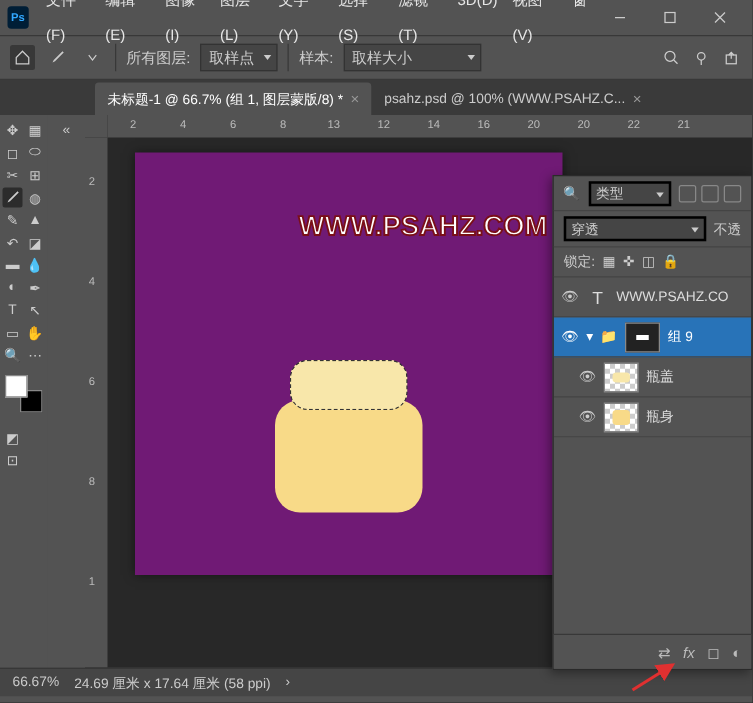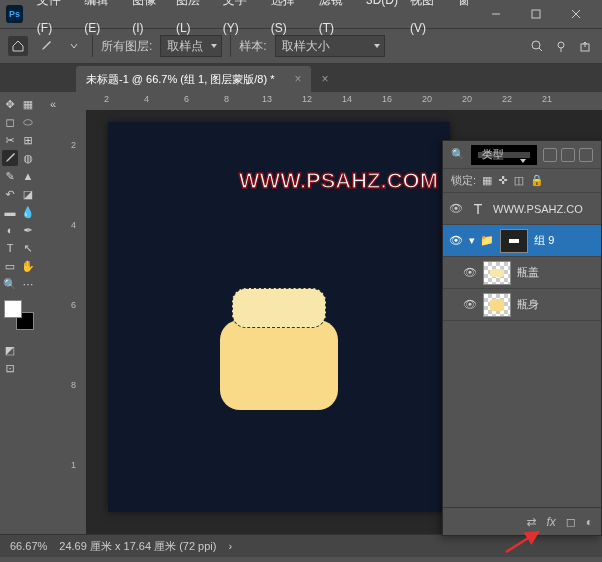--- a/index.html
+++ b/index.html
@@ -13,46 +13,46 @@
 .optbar{height:36px;background:#535353;border-top:1px solid #383838;border-bottom:1px solid #383838;display:flex;align-items:center;padding:0 8px;gap:8px}
 .opt-icon{width:20px;height:20px;display:flex;align-items:center;justify-content:center;border-radius:2px}
 .opt-home{background:#383838}
 .divider{width:1px;height:22px;background:#383838}
 .opt-label{color:#ccc;font-size:12px}
 .opt-select{background:#454545;border:1px solid #333;padding:2px 18px 2px 6px;color:#ccc;font-size:12px;position:relative;height:22px;display:flex;align-items:center}
 .opt-select::after{content:"";position:absolute;right:4px;top:8px;border-left:3px solid transparent;border-right:3px solid transparent;border-top:4px solid #ccc}
 .opt-rt{margin-left:auto;display:flex;gap:6px;align-items:center}
 .ic{width:18px;height:18px;display:flex;align-items:center;justify-content:center}
 .tabstrip{height:28px;background:#3a3a3a;display:flex;align-items:flex-end;padding-left:76px}
-.tab{height:26px;padding:0 10px;display:flex;align-items:center;gap:20px;font-size:11px;color:#ccc;border-top-left-radius:3px;border-top-right-radius:3px}
+.tab{height:26px;padding:0 10px;display:flex;align-items:center;gap:6px;font-size:11px;color:#ccc;border-top-left-radius:3px;border-top-right-radius:3px}
 .tab.active{background:#535353;color:#fff}
 .tab .x{color:#999;font-size:12px}
 .workzone{position:relative;display:flex;height:442px}
 .toolbox{width:38px;background:#535353;padding:4px 2px;display:flex;flex-direction:column;gap:2px}
 .tool-row{display:flex;gap:2px}
 .tool{width:16px;height:16px;display:flex;align-items:center;justify-content:center;color:#ccc;position:relative;font-size:11px}
 .tool.active{background:#2c2c2c;border-radius:2px}
 .toolbox2{width:30px;background:#535353;display:flex;flex-direction:column;align-items:center;padding-top:4px;gap:4px}
 .canvas-area{flex:1;background:#282828;position:relative;overflow:hidden}
 .ruler-h{position:absolute;top:0;left:18px;right:0;height:18px;background:#535353;display:flex;color:#bbb;font-size:9px;overflow:hidden}
 .ruler-h span{position:absolute;top:2px}
 .ruler-v{position:absolute;top:18px;left:0;width:18px;bottom:0;background:#535353;color:#bbb;font-size:9px}
 .ruler-v span{position:absolute;left:3px;writing-mode:horizontal-tb}
 .corner{position:absolute;top:0;left:0;width:18px;height:18px;background:#535353}
-.canvas{position:absolute;top:30px;left:40px;width:342px;height:390px;background:#0f172a;box-shadow:0 0 8px rgba(0,0,0,.5)}
+.canvas{position:absolute;top:30px;left:40px;width:342px;height:338px;background:#701a75;box-shadow:0 0 8px rgba(0,0,0,.5)}
 .watermark{position:absolute;top:46px;right:12px;font-family:Arial;font-size:22px;font-weight:bold;color:#fff;-webkit-text-stroke:1.5px #7a0f18;letter-spacing:0}
 .jar-lid{position:absolute;top:166px;left:124px;width:94px;height:40px;border:1.5px dashed #333;border-radius:14px;background:#f8e7aa}
 .jar-body{position:absolute;top:198px;left:112px;width:118px;height:90px;background:#f8da88;border-radius:20px}
 .layers-panel{position:absolute;right:0;top:140px;width:160px;height:396px;background:#535353;border:1px solid #2a2a2a;box-shadow:-2px 2px 8px rgba(0,0,0,.4);z-index:50}
 .lp-tabs{height:26px;display:flex;align-items:center;padding:0 8px;border-bottom:1px solid #383838}
 .lp-tab{color:#eee;font-size:12px;padding:4px 6px}
 .lp-menu{margin-left:auto;color:#aaa}
 .lp-row{display:flex;align-items:center;padding:4px 8px;gap:6px;border-bottom:1px solid #444;font-size:11px}
 .lp-filter{height:28px}
-.lp-sel{flex:1;position:relative;padding:2px 4px;background:#454545;border:7px solid #000000;font-size:11px;height:20px;display:flex;align-items:center}
+.lp-sel{flex:1;position:relative;padding:2px 4px;background:#454545;border:2px solid #000000;font-size:11px;height:20px;display:flex;align-items:center}
 .lp-sel::after{content:"";position:absolute;right:4px;top:7px;border-left:3px solid transparent;border-right:3px solid transparent;border-top:4px solid #ccc}
 .lp-miniicons{display:flex;gap:4px}
 .lp-miniicons span{width:14px;height:14px;border:1px solid #888;border-radius:2px}
 .lp-layers{overflow:hidden}
 .layer{display:flex;align-items:center;height:32px;padding:0 6px;gap:6px;border-bottom:1px solid #444}
 .layer.sel{background:#2873b8;color:#fff}
 .eye{width:14px;height:14px;display:flex;align-items:center;justify-content:center}
 .thumb{width:28px;height:24px;background:#fff;border:1px solid #888;display:flex;align-items:center;justify-content:center}
 .thumb.dark{background:#222}
 .thumb.checker{background:repeating-conic-gradient(#ccc 0 25%,#fff 0 50%) 0 0/8px 8px}
@@ -151,20 +151,21 @@
       </div>
   </div>
 </div>
 
 <div class="tabstrip">
   <div class="tab active">
       <span>未标题-1 @ 66.7% (组 1, 图层蒙版/8) *</span>
       <span class="x">×</span>
     </div>
   <div class="tab">
+      <span>psahz.psd @ 100% (WWW.PSAHZ.C...</span>
       <span class="x">×</span>
     </div>
 </div>
 
 <div class="workzone">
   <div class="toolbox">
     <div class="tool-row">
         <div class="tool">✥</div>
         <div class="tool">▦</div>
       </div>
@@ -265,20 +266,26 @@
     <div class="lp-sel" style="width:44px">
         <span>类型</span>
       </div>
     <div class="lp-miniicons">
       <span></span>
       <span></span>
       <span></span>
     </div>
   </div>
   <div class="lp-row">
+    <div class="lp-sel" style="width:70px">
+        <span>穿透</span>
+      </div>
+    <span>不透</span>
+  </div>
+  <div class="lp-row">
     <span>锁定:</span>
     <span>▦</span>
     <span>✜</span>
     <span>◫</span>
     <span>🔒</span>
   </div>
   <div class="lp-layers">
     <div class="layer">
       <div class="eye">👁</div>
       <div style="width:18px;text-align:center;color:#ddd;font-size:14px">T</div>
@@ -320,15 +327,15 @@
     <defs>
       <marker id="ah" markerWidth="6" markerHeight="6" refX="5" refY="3" orient="auto">
         <path d="M0,0 L6,3 L0,6 Z" fill="#e03030"></path>
       </marker>
     </defs>
     <line x1="8" y1="26" x2="40" y2="6" stroke="#e03030" stroke-width="2.5" marker-end="url(#ah)"></line>
   </svg>
 
 <div class="statusbar">
   <span>66.67%</span>
-  <span>24.69 厘米 x 17.64 厘米 (72 ppi)</span>
+  <span>24.69 厘米 x 17.64 厘米 (58 ppi)</span>
   <span>›</span>
 </div>
 
 </body></html>

